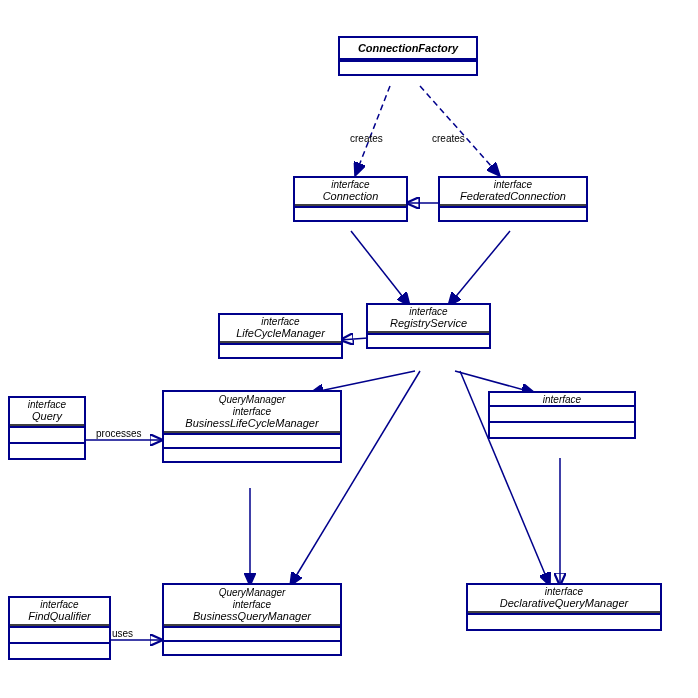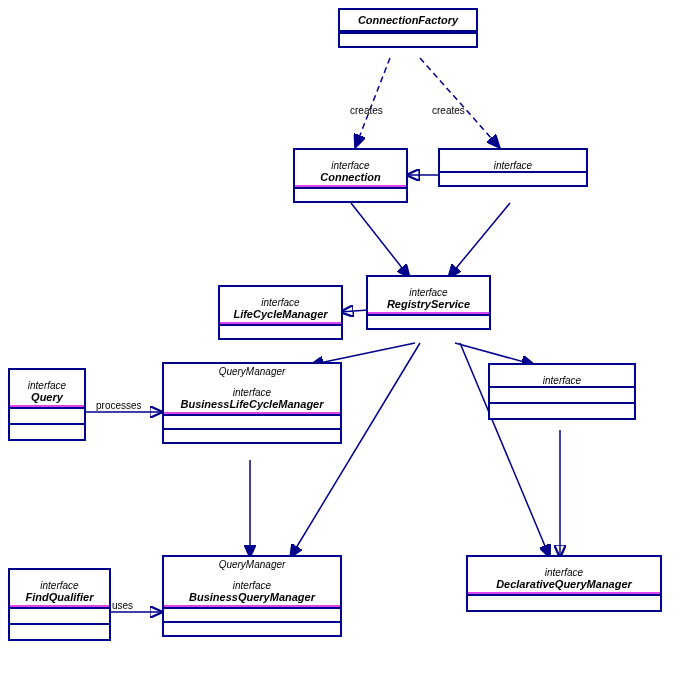--- a/index.html
+++ b/index.html
@@ -8,46 +8,47 @@
       font-family: Arial, sans-serif;
       width: 698px;
       height: 698px;
       overflow: hidden;
       position: relative;
     }
     .diagram-container {
       position: relative;
       width: 698px;
       height: 580px;
+      margin-top: 28px;
     }
     svg.diagram-svg {
       position: absolute;
       top: 0; left: 0;
       width: 698px;
       height: 698px;
     }
     .uml-box {
       position: absolute;
       border: 2px solid #00008B;
       background: #fff;
       font-size: 11px;
       color: #000;
       text-align: center;
     }
     .uml-box .stereotype {
       font-style: italic;
       font-size: 10px;
       color: #000;
-      padding: 10px 4px 0;
+      padding: 1px 4px 0;
     }
     .uml-box .classname {
-      font-weight: bold;
+      font-weight: normal;
       font-style: italic;
       padding: 0 4px 2px;
-      border-bottom: 2px solid #d946ef;
+      border-bottom: 2px solid #404040;
     }
     .uml-box .section {
       border-top: 2px solid #00008B;
       min-height: 12px;
       padding: 2px 0;
     }
   </style>
 </head>
 <body>
 
@@ -107,20 +108,21 @@
   </div>
 
   <div class="uml-box" style="left:293px; top:148px; width:115px;">
     <div class="stereotype">interface</div>
     <div class="classname">Connection</div>
     <div class="section" style="min-height:14px;"></div>
   </div>
 
   <div class="uml-box" style="left:438px; top:148px; width:150px;">
     <div class="stereotype">interface</div>
+    <div class="classname">FederatedConnection</div>
     <div class="section" style="min-height:14px;"></div>
   </div>
 
   <div class="uml-box" style="left:218px; top:285px; width:125px;">
     <div class="stereotype">interface</div>
     <div class="classname">LifeCycleManager</div>
     <div class="section" style="min-height:14px;"></div>
   </div>
 
   <div class="uml-box" style="left:366px; top:275px; width:125px;">

